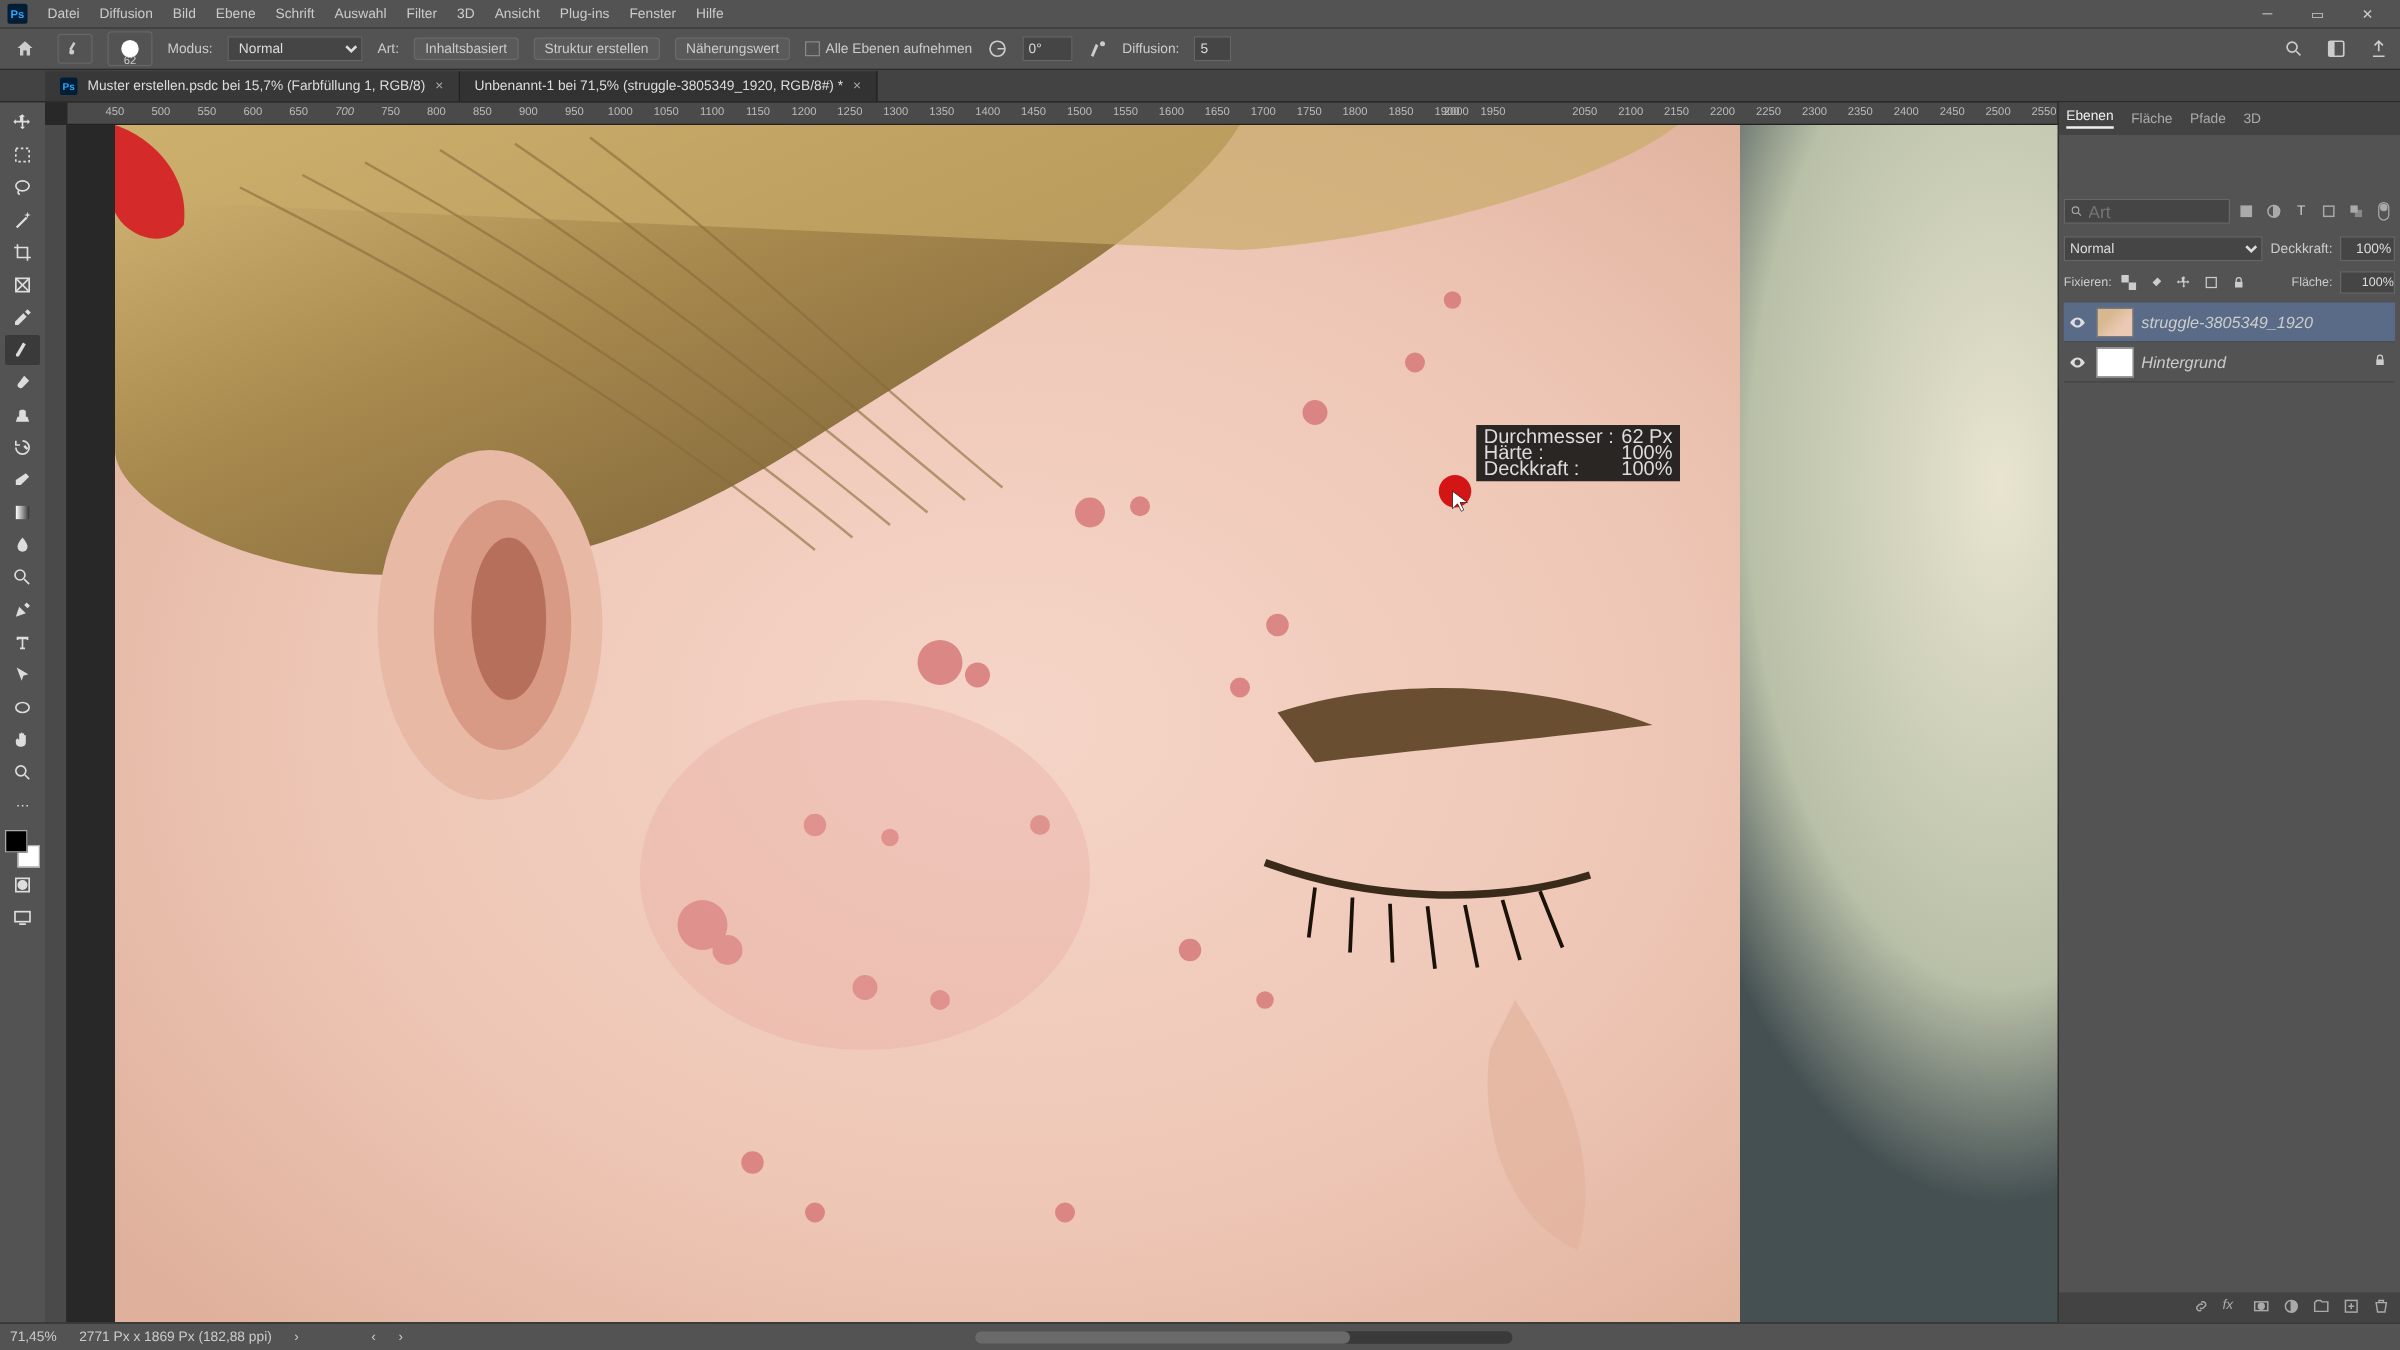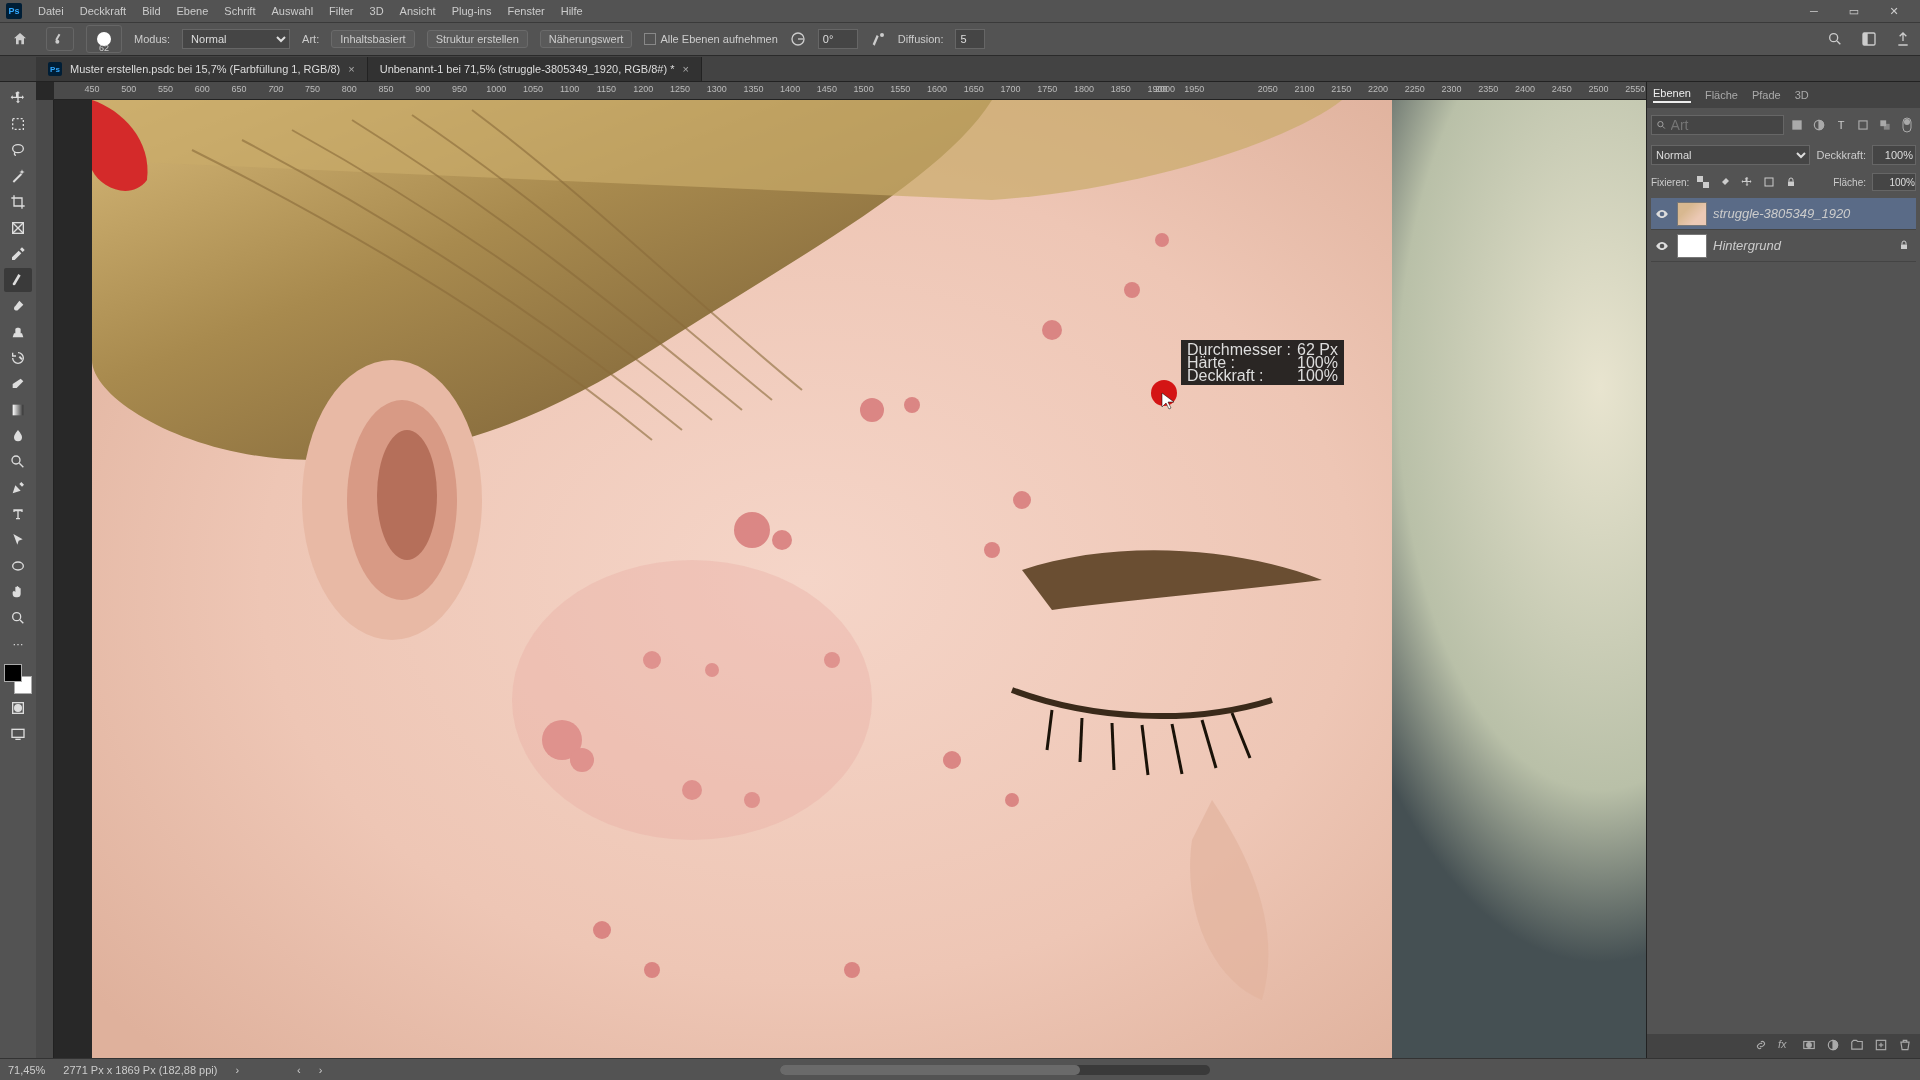--- a/index.html
+++ b/index.html
@@ -54,21 +54,21 @@
 .canvas{position:absolute;top:18px;left:18px;right:0;bottom:0;background:#282828;}
 .img{position:absolute;top:0;left:38px;width:1580px;height:958px;overflow:hidden;}
 
 
 .cursor-dot{position:absolute;width:26px;height:26px;background:#d41515;border-radius:50%;}
 .cursor-ptr{position:absolute;}
 .brush-tip{position:absolute;background:rgba(20,20,20,.9);padding:3px 6px;font-size:16px;color:#ddd;line-height:13px;white-space:nowrap;}
 .brush-tip .row{display:flex;justify-content:space-between;gap:6px;}
 
 
-.panels{width:274px;background:#535353;display:flex;flex-direction:column;border-left:1px solid #222;}
+.panels{width:274px;background:#535353;display:flex;flex-direction:column;border-left:1px solid #222;gap:44px;}
 .panel-tabs{height:26px;background:#434343;display:flex;align-items:center;padding:0 6px;gap:14px;font-size:11px;}
 .panel-tabs .pt{color:#aaa;cursor:default;}
 .panel-tabs .pt.active{color:#eee;border-bottom:2px solid #eee;padding-bottom:2px;}
 .panel-body{background:#535353;padding:4px;}
 .search-row{display:flex;align-items:center;gap:4px;height:26px;}
 .search-row .srch{flex:1;display:flex;align-items:center;background:#454545;border:1px solid #666;height:20px;padding:0 4px;gap:4px;}
 .search-row .srch input{background:transparent;border:none;color:#ccc;width:100%;font-size:14px;outline:none;}
 .search-row .ic{width:18px;height:18px;display:flex;align-items:center;justify-content:center;}
 .blend-row{display:flex;align-items:center;gap:6px;height:26px;margin-top:4px;}
 .blend-row select{flex:1;background:#454545;border:1px solid #666;color:#ddd;height:20px;font-size:11px;}
@@ -96,21 +96,21 @@
 .vscroll .thumb{position:absolute;top:0;height:560px;width:10px;background:#6a6a6a;}
 
 .svg-skin { width:100%; height:100%; }
 </style>
 </head>
 <body>
 
 <div class="menubar">
   <div class="ps-logo">Ps</div>
   <div class="item">Datei</div>
-  <div class="item">Deckkraft</div>
+  <div class="item">Diffusion</div>
   <div class="item">Bild</div>
   <div class="item">Ebene</div>
   <div class="item">Schrift</div>
   <div class="item">Auswahl</div>
   <div class="item">Filter</div>
   <div class="item">3D</div>
   <div class="item">Ansicht</div>
   <div class="item">Plug-ins</div>
   <div class="item">Fenster</div>
   <div class="item">Hilfe</div>

